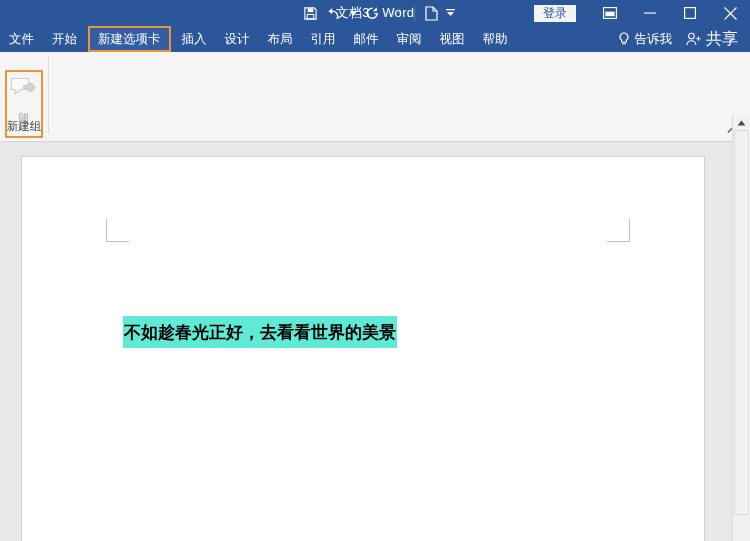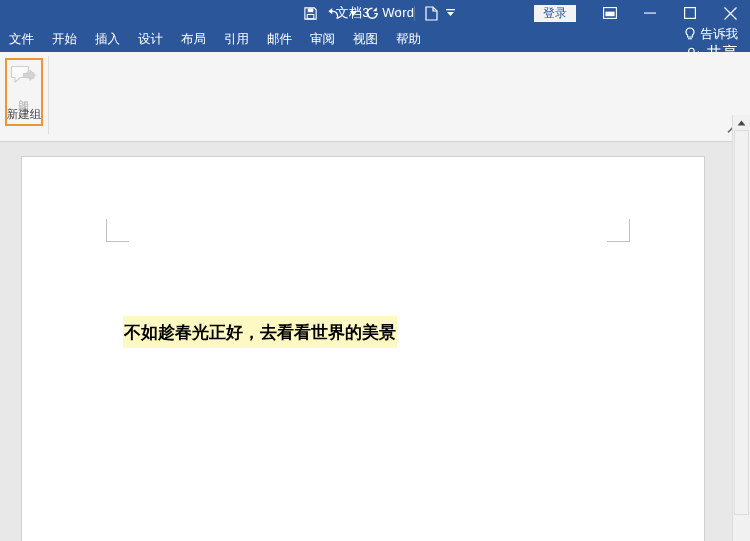--- a/index.html
+++ b/index.html
@@ -120,22 +120,21 @@
     background: #335ea4;
     padding: 0 10px;
     margin: 0 2px;
   }
   .tab-right {
     position: absolute;
     right: 4px;
     top: 0;
     height: 26px;
     display: flex;
-    align-items: flex-end;
-    flex-direction: column;
+    align-items: flex-start;
   }
   .tellme {
     display: flex;
     align-items: center;
     gap: 5px;
     color: #ffffff;
     font-size: 12.5px;
     padding: 0 8px;
     height: 26px;
   }
@@ -152,21 +151,21 @@
   
   .ribbon {
     position: relative;
     height: 89px;
     background: #f6f5f5;
     border-bottom: 1px solid #d4d4d4;
   }
   .rib-group {
     position: absolute;
     left: 0;
-    top: 0;
+    top: 12px;
     width: 48px;
     height: 72px;
   }
   .rib-btn {
     position: absolute;
     left: 5px;
     top: 6px;
     width: 38px;
     height: 68px;
     border: 2px solid #e89637;
@@ -249,21 +248,21 @@
   .margin-mark.tr {
     left: 585px;
     top: 62px;
     border-right: 1px solid #c2c2c2;
     border-bottom: 1px solid #c2c2c2;
   }
   .doc-text {
     position: absolute;
     left: 101px;
     top: 159px;
-    background: #fef9c3;
+    background: #5eead4;
     color: #000000;
     font-family: "DejaVu Sans", "Liberation Sans", sans-serif;
     font-size: 17px;
     font-weight: bold;
     line-height: 28px;
     padding: 2px 1px;
     white-space: nowrap;
   }
 
   
@@ -383,20 +382,21 @@
         <svg width="13" height="13" viewBox="0 0 13 13">
           <path d="M0.5 0.5l12 12M12.5 0.5l-12 12" stroke="#ffffff" stroke-width="1.2" fill="none"></path>
         </svg>
       </div>
     </div>
   </div>
 
   <div class="tabbar">
     <div class="tab">文件</div>
     <div class="tab">开始</div>
+    <div class="tab selected-outline">新建选项卡</div>
     <div class="tab">插入</div>
     <div class="tab">设计</div>
     <div class="tab">布局</div>
     <div class="tab">引用</div>
     <div class="tab">邮件</div>
     <div class="tab">审阅</div>
     <div class="tab">视图</div>
     <div class="tab">帮助</div>
 
     <div class="tab-right">

